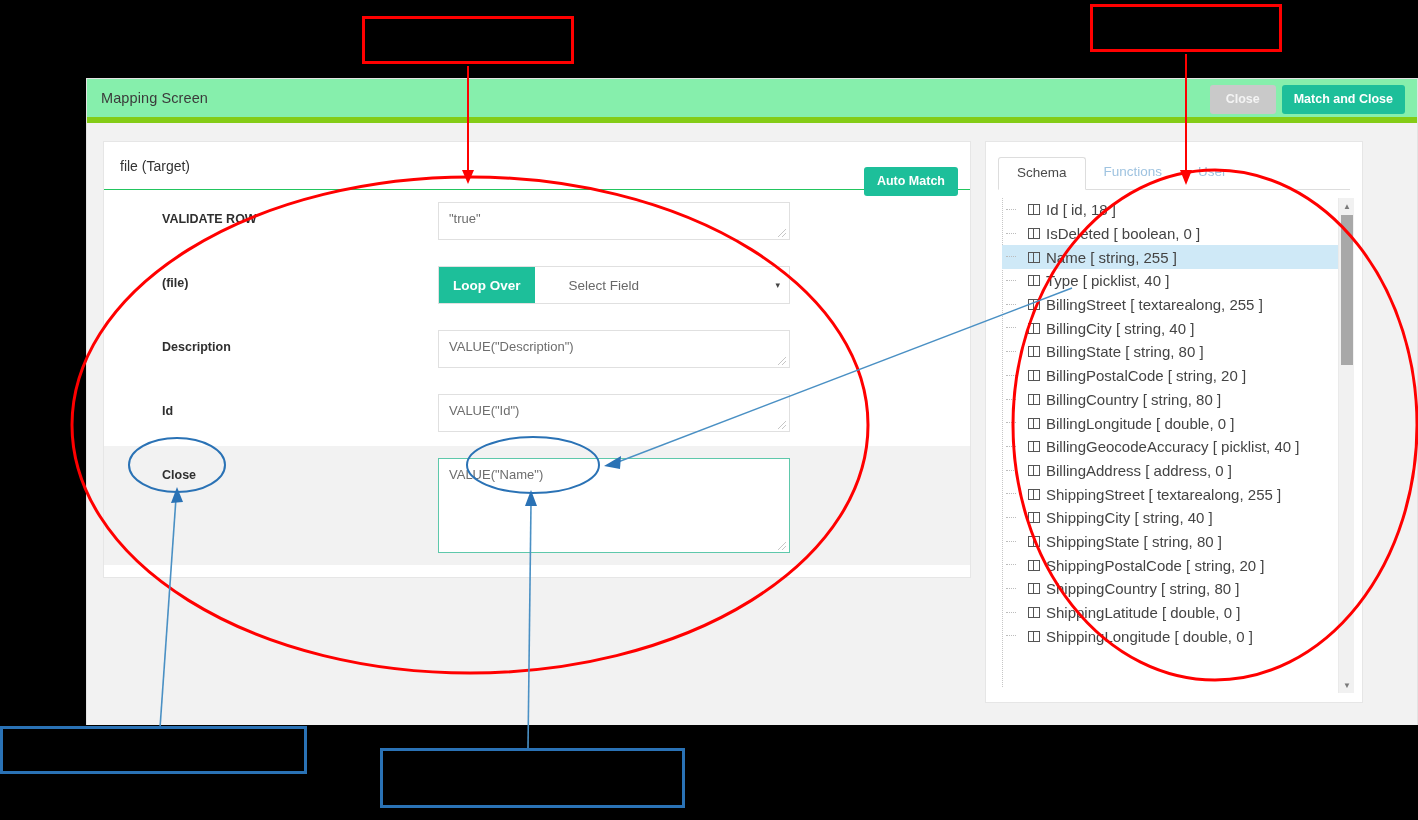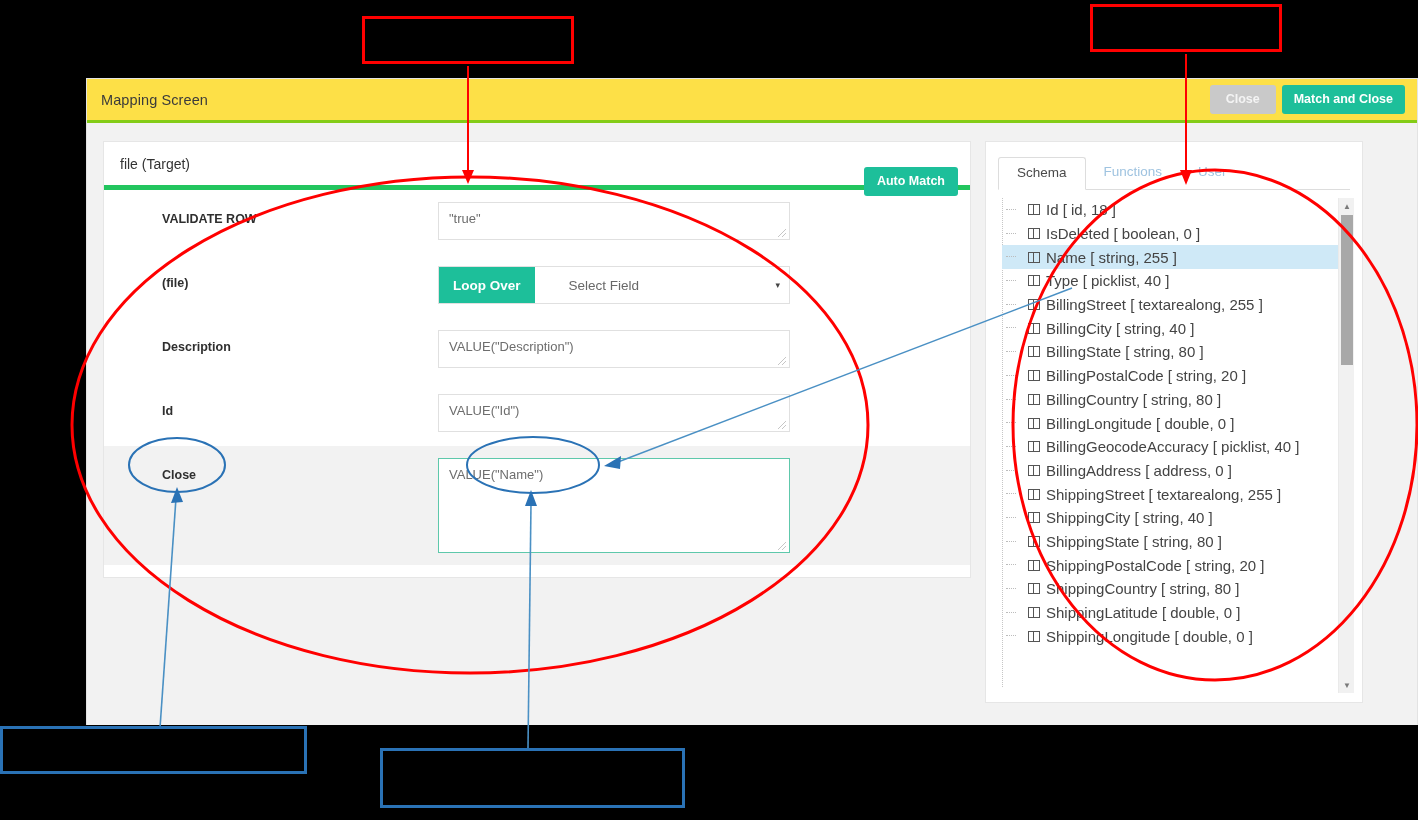--- a/index.html
+++ b/index.html
@@ -15,22 +15,22 @@
   
   #dialog {
     position:absolute;
     left:86px; top:78px;
     width:1332px; height:647px;
     background:#ffffff;
     border:1px solid #e3e3e3;
   }
   #dialog-header {
     height:44px;
-    background:#fde047;
-    border-bottom:3px solid #84cc16;
+    background:#86efac;
+    border-bottom:6px solid #84cc16;
     display:flex; align-items:center;
     padding:0 4px 0 14px;
     position:relative;
   }
   #dialog-title {
     font-size:14.5px;
     color:#3b3b3b;
     font-weight:400;
     letter-spacing:.1px;
   }
@@ -63,21 +63,21 @@
   
   #left-card {
     width:868px;
     background:#ffffff;
     border:1px solid #e6e6e6;
     align-self:flex-start;
     height:437px;
   }
   #left-card-header {
     height:48px;
-    border-bottom:5px solid #22c55e;
+    border-bottom:1px solid #22c55e;
     display:flex; align-items:center;
     padding:0 16px;
     position:relative;
   }
   #left-card-title { font-size:14px; color:#333; font-weight:400; }
   .btn-automatch {
     position:absolute; right:12px; top:25px;
     background:#1dbf9a;
     font-size:12.5px; font-weight:700; color:#fff;
     border:none; border-radius:3px;

